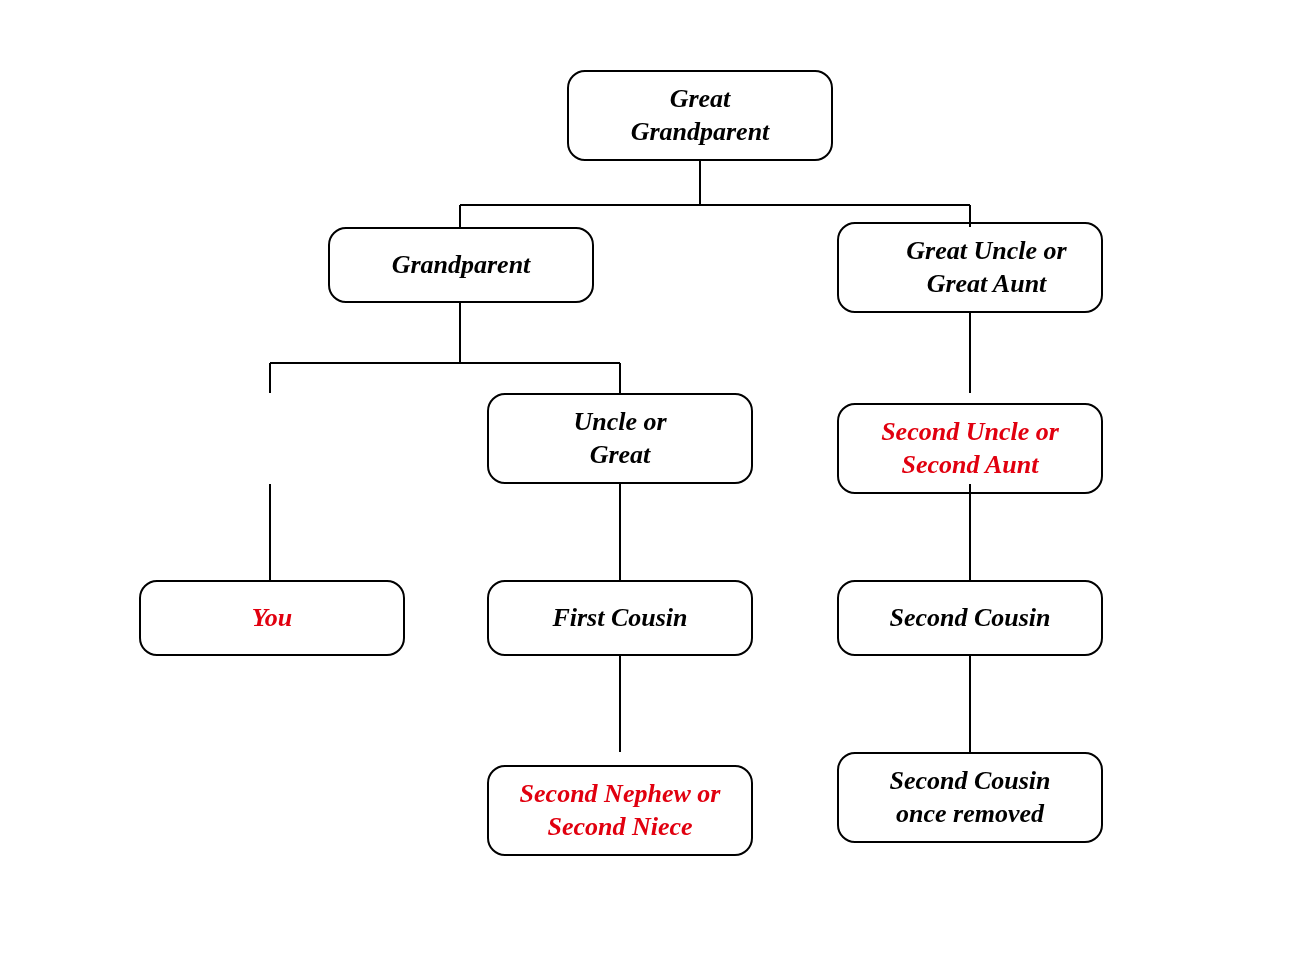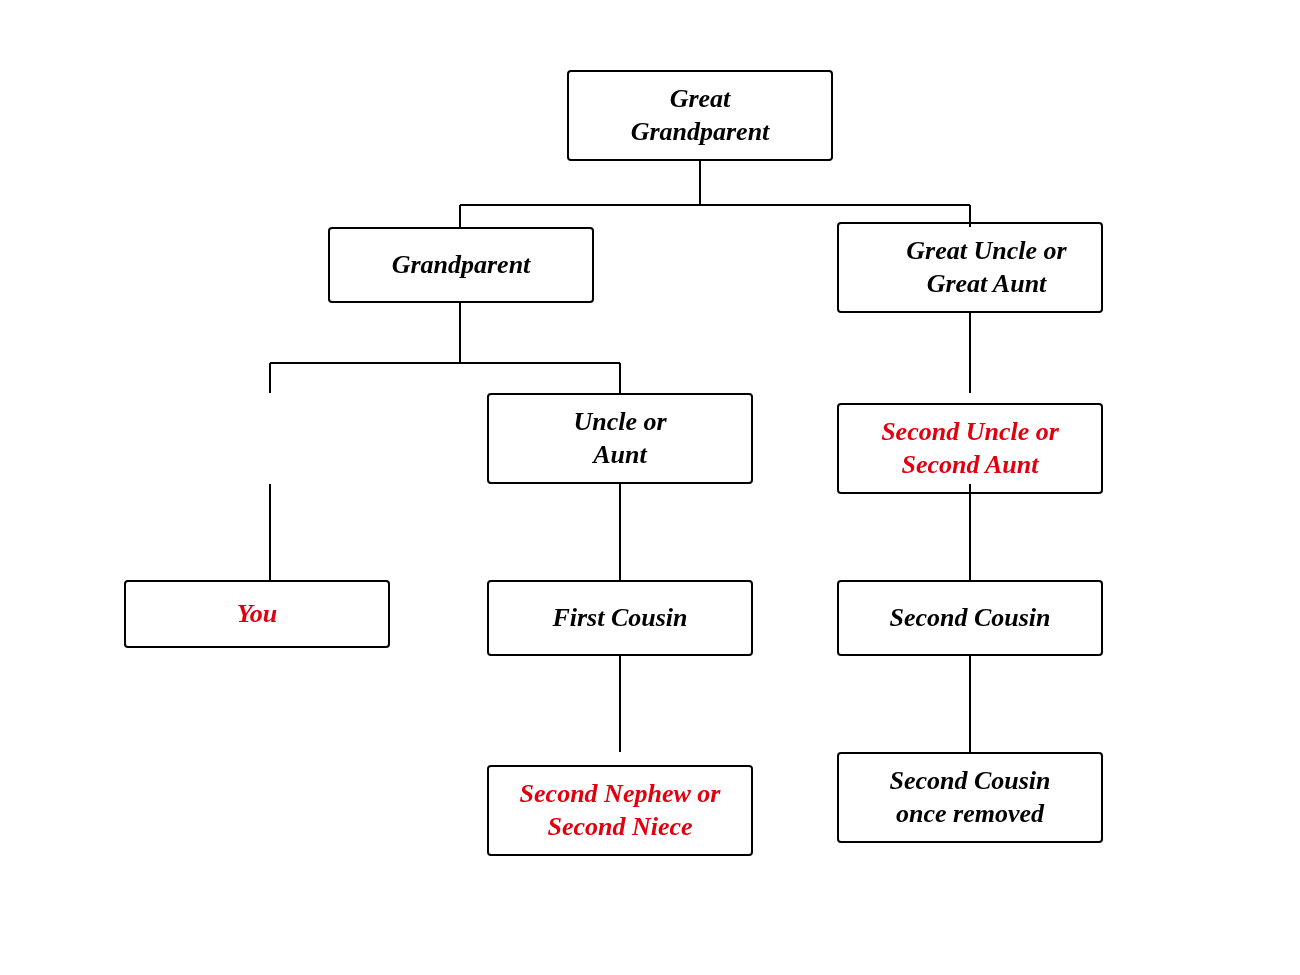--- a/index.html
+++ b/index.html
@@ -11,21 +11,21 @@
     font-family: Georgia, "Times New Roman", serif;
   }
   .stage {
     position: relative;
     width: 1300px;
     height: 975px;
   }
   .node {
     position: absolute;
     border: 2px solid #000;
-    border-radius: 4px;
+    border-radius: 18px;
     display: flex;
     align-items: center;
     justify-content: center;
     text-align: center;
     font-style: italic;
     font-weight: bold;
     font-size: 26px;
     line-height: 1.25;
     box-sizing: border-box;
     padding: 6px 10px;
@@ -81,26 +81,26 @@
   <div class="node" style="left:567px; top:70px; width:266px; height:91px;">Great
 Grandparent</div>
 
   <div class="node" style="left:328px; top:227px; width:266px; height:76px;">Grandparent</div>
 
   <div class="node" style="left:837px; top:222px; width:266px; height:91px;padding-left:43px;">Great Uncle or
 Great Aunt</div>
 
 
   <div class="node" style="left:487px; top:393px; width:266px; height:91px;">Uncle or
-Aunt</div>
+Great</div>
 
   <div class="node red" style="left:837px; top:403px; width:266px; height:91px;">Second Uncle or
 Second Aunt</div>
 
-  <div class="node red" style="left:124px; top:580px; width:266px; height:68px;text-align:center;">You</div>
+  <div class="node red" style="left:139px; top:580px; width:266px; height:76px;text-align:center;">You</div>
 
   <div class="node" style="left:487px; top:580px; width:266px; height:76px;">First Cousin</div>
 
   <div class="node" style="left:837px; top:580px; width:266px; height:76px;">Second Cousin</div>
 
   <div class="node red" style="left:487px; top:752px; width:266px; height:91px;margin-top:13px;">Second Nephew or
 Second Niece</div>
 
   <div class="node" style="left:837px; top:752px; width:266px; height:91px;">Second Cousin
 once removed</div>

